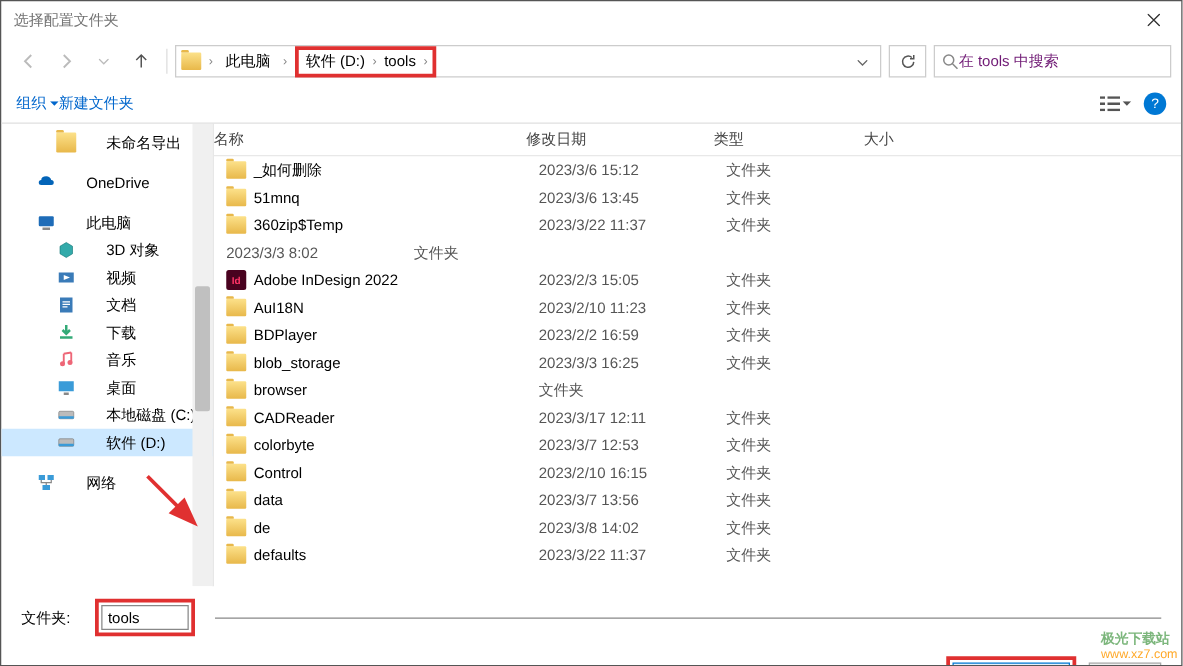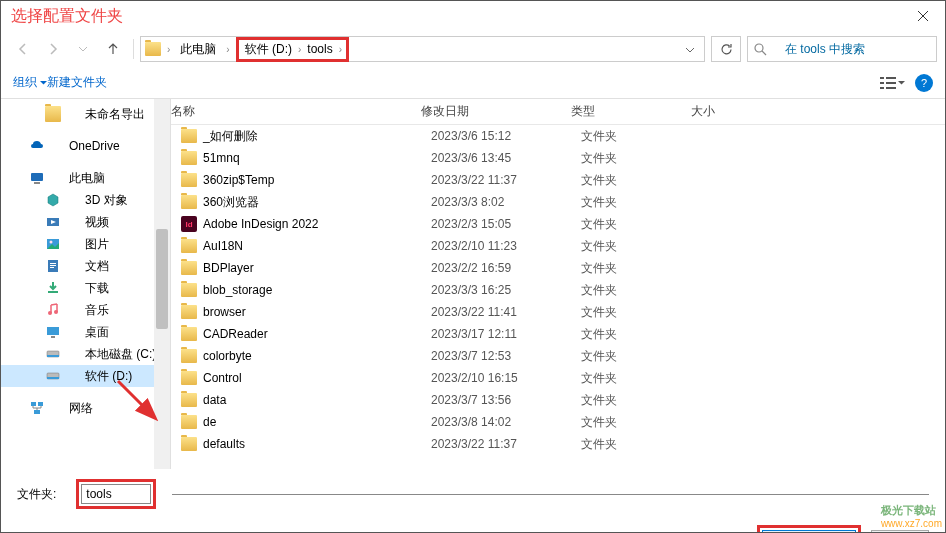--- a/index.html
+++ b/index.html
@@ -1,37 +1,37 @@
 <!DOCTYPE html>
 <html><head>
 <meta charset="utf-8">
 <style>
 * { margin: 0; padding: 0; box-sizing: border-box; font-family: "Microsoft YaHei", "Segoe UI", sans-serif; }
 body { width: 946px; height: 533px; background: #fff; font-size: 12px; overflow: hidden; border: 1px solid #555; }
 
 .titlebar { height: 30px; display: flex; align-items: center; justify-content: space-between; padding-left: 10px; }
-.titlebar-text { font-size: 16px; color: #ef4444; }
+.titlebar-text { font-size: 12px; color: #737373; }
 .titlebar-close { width: 45px; height: 30px; display: flex; align-items: center; justify-content: center; color: #333; }
 .titlebar-close svg { width: 10px; height: 10px; }
 
 .navbar { height: 36px; display: flex; align-items: center; padding: 0 8px; gap: 2px; }
 .nav-btn { width: 28px; height: 24px; display: flex; align-items: center; justify-content: center; color: #666; }
 .nav-btn.disabled { color: #ccc; }
 .nav-sep { width: 1px; height: 20px; background: #ddd; margin: 0 4px; }
 
 .address-bar { flex: 1; height: 26px; border: 1px solid #ccc; display: flex; align-items: center; padding: 0 4px; gap: 4px; background: #fff; }
 .folder-icon { width: 16px; height: 14px; background: linear-gradient(#fce18a, #e8b84a); border-radius: 1px; position: relative; }
 .folder-icon::before { content: ''; position: absolute; top: -2px; left: 0; width: 6px; height: 2px; background: #e8b84a; border-radius: 1px 1px 0 0; }
 .crumb { padding: 0 4px; color: #000; }
 .crumb-sep { color: #888; font-size: 10px; padding: 0 2px; }
 .address-highlight { border: 3px solid #e03030; padding: 1px 2px; display: flex; align-items: center; }
 .address-dropdown { margin-left: auto; color: #666; padding: 0 6px; }
 
 .refresh-btn { width: 30px; height: 26px; border: 1px solid #ccc; display: flex; align-items: center; justify-content: center; margin-left: 4px; color: #555; }
-.search-box { width: 190px; height: 26px; border: 1px solid #ccc; margin-left: 4px; display: flex; align-items: center; padding: 0 6px; gap: 18px; color: #0369a1; }
+.search-box { width: 190px; height: 26px; border: 1px solid #ccc; margin-left: 4px; display: flex; align-items: center; padding: 0 6px; gap: 0; color: #701a75; }
 
 .toolbar { height: 32px; border-bottom: 1px solid #e0e0e0; display: flex; align-items: center; padding: 0 12px; gap: 0; }
 .toolbar-item { color: #0066cc; font-size: 12px; display: flex; align-items: center; gap: 3px; }
 .toolbar-right { margin-left: auto; display: flex; align-items: center; gap: 10px; }
 .view-icon { color: #555; display: flex; align-items: center; gap: 2px; }
 .help-icon { width: 18px; height: 18px; border-radius: 50%; background: #0078d4; color: #fff; display: flex; align-items: center; justify-content: center; font-size: 11px; }
 
 .main { display: flex; height: 370px; }
 .sidebar { width: 170px; border-right: 1px solid #e0e0e0; overflow-y: auto; padding-top: 4px; position: relative; }
 .sidebar-scroll { position: absolute; right: 0; top: 0; width: 16px; height: 100%; background: #f0f0f0; }
@@ -195,28 +195,20 @@
         </div>
         <div class="tree-item l2">
           <svg width="16" height="16">
             <rect x="2" y="4" width="12" height="8" fill="#3a7bb8"></rect>
             <path d="M6 6 L11 8 L6 10 Z" fill="#fff"></path>
           </svg>
           <span>视频</span>
         </div>
         <div class="tree-item l2">
           <svg width="16" height="16">
-            <rect x="2" y="3" width="12" height="10" fill="#3a9bd8"></rect>
-            <circle cx="6" cy="6" r="1.5" fill="#fde"></circle>
-            <path d="M2 13 L7 8 L10 11 L14 7 L14 13 Z" fill="#2a7"></path>
-          </svg>
-          <span>图片</span>
-        </div>
-        <div class="tree-item l2">
-          <svg width="16" height="16">
             <rect x="3" y="2" width="10" height="12" fill="#3a7bb8"></rect>
             <rect x="5" y="5" width="6" height="1" fill="#fff"></rect>
             <rect x="5" y="7" width="6" height="1" fill="#fff"></rect>
             <rect x="5" y="9" width="4" height="1" fill="#fff"></rect>
           </svg>
           <span>文档</span>
         </div>
         <div class="tree-item l2">
           <svg width="16" height="16">
             <path d="M8 2 L8 9 M5 6 L8 9 L11 6" stroke="#3a7" stroke-width="2" fill="none"></path>
@@ -306,24 +298,20 @@
         <div class="list-row">
           <div class="col-name">
             <div class="folder-icon"></div>
             <span>360zip$Temp</span>
           </div>
           <div class="col-date">2023/3/22 11:37</div>
           <div class="col-type">文件夹</div>
           <div class="col-size"></div>
         </div>
         <div class="list-row">
-          <div class="col-name">
-            <div class="folder-icon"></div>
-            <span>360浏览器</span>
-          </div>
           <div class="col-date">2023/3/3 8:02</div>
           <div class="col-type">文件夹</div>
           <div class="col-size"></div>
         </div>
         <div class="list-row">
           <div class="col-name">
             <div class="indesign-icon">Id</div>
             <span>Adobe InDesign 2022</span>
           </div>
           <div class="col-date">2023/2/3 15:05</div>
@@ -355,21 +343,20 @@
           </div>
           <div class="col-date">2023/3/3 16:25</div>
           <div class="col-type">文件夹</div>
           <div class="col-size"></div>
         </div>
         <div class="list-row">
           <div class="col-name">
             <div class="folder-icon"></div>
             <span>browser</span>
           </div>
-          <div class="col-date">2023/3/22 11:41</div>
           <div class="col-type">文件夹</div>
           <div class="col-size"></div>
         </div>
         <div class="list-row">
           <div class="col-name">
             <div class="folder-icon"></div>
             <span>CADReader</span>
           </div>
           <div class="col-date">2023/3/17 12:11</div>
           <div class="col-type">文件夹</div>

